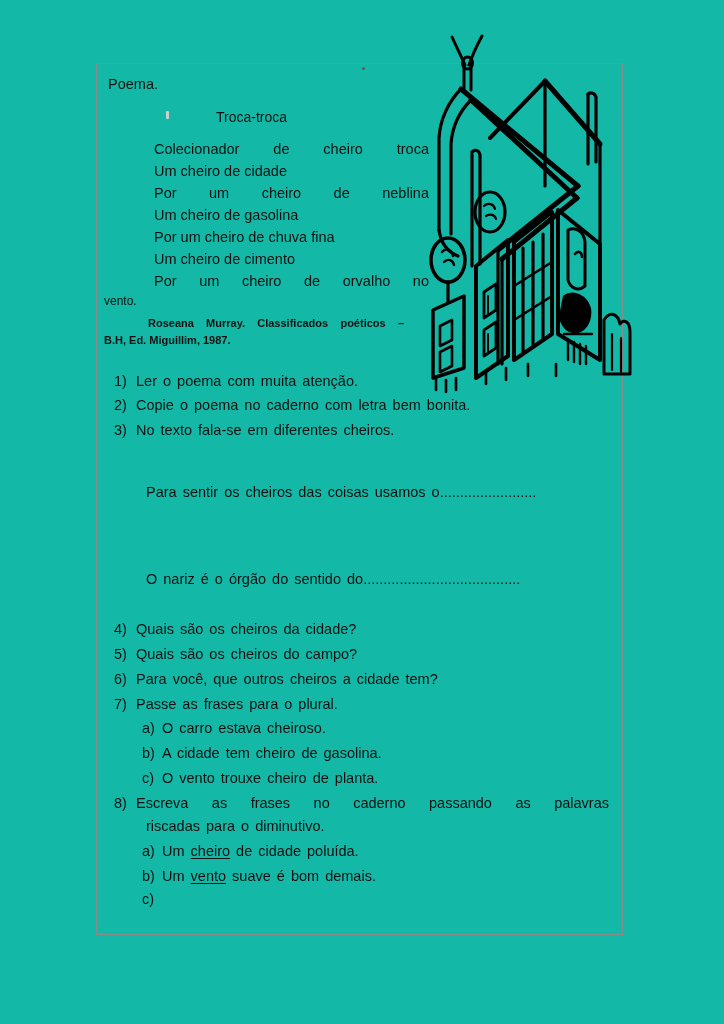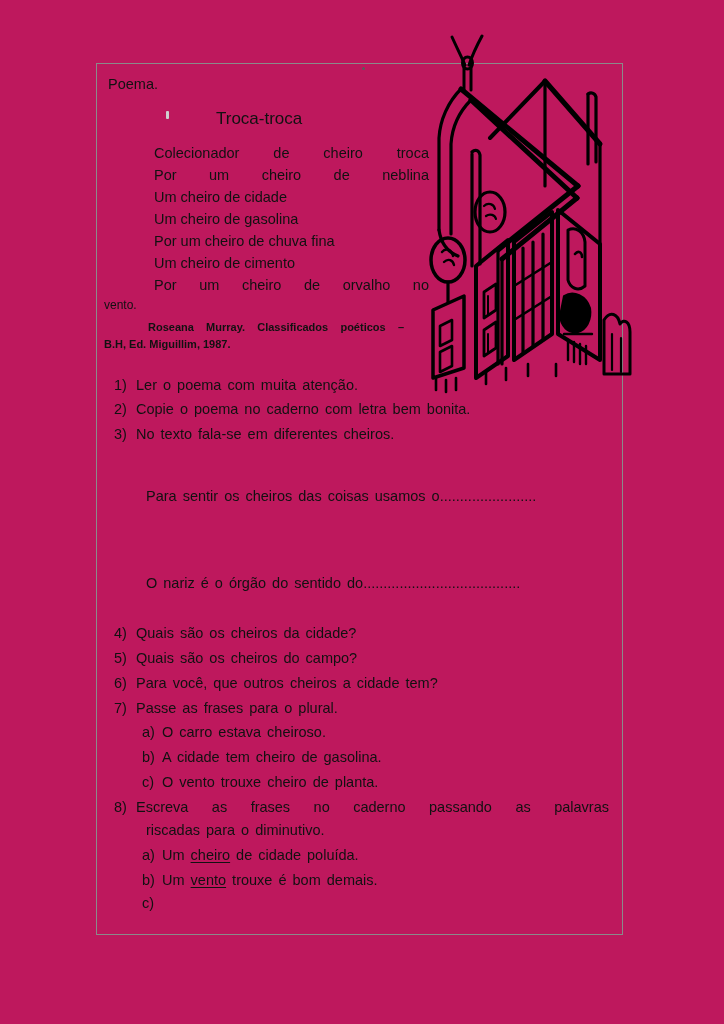--- a/index.html
+++ b/index.html
@@ -14,21 +14,21 @@
     font-family: "Liberation Sans", sans-serif;
     color: #111111;
     overflow: hidden;
   }
 
   
   #sheet {
     position: absolute;
     left: 0; top: 0;
     width: 724px; height: 1024px;
-    background: #be185d;
+    background: #14b8a6;
   }
 
   
   #frame {
     position: absolute;
     left: 96px;
     top: 63px;
     width: 527px;
     height: 872px;
     border: 1px solid #8a8a8a;
@@ -47,21 +47,21 @@
     padding: 12px 14px 0 8px;
   }
 
   .lbl-poema {
     font-size: 14.5px;
     line-height: 1.25;
     margin: 0 0 16px 4px;
   }
 
   .poem-title {
-    font-size: 17px;
+    font-size: 14px;
     text-align: left;
     margin: 0 0 13px 0;
     padding-left: 112px;
     position: relative;
   }
   .speck {
     position: absolute;
     left: 62px;
     top: 2px;
     width: 3px;
@@ -203,22 +203,22 @@
     <div class="lbl-poema">Poema.</div>
 
     <div class="poem-title">
       <span class="speck"></span>
       <span class="speck2"></span>
       <span>Troca-troca</span>
     </div>
 
     <div class="poem-block">
       <div class="poem-line">Colecionador de cheiro troca</div>
+      <div class="poem-line nojust">Um cheiro de cidade</div>
       <div class="poem-line">Por um cheiro de neblina</div>
-      <div class="poem-line nojust">Um cheiro de cidade</div>
       <div class="poem-line nojust">Um cheiro de gasolina</div>
       <div class="poem-line nojust">Por um cheiro de chuva fina</div>
       <div class="poem-line nojust">Um cheiro de cimento</div>
       <div class="poem-line">Por um cheiro de orvalho no</div>
       <div class="poem-wrap">vento.</div>
     </div>
 
     <div class="credit">
       <span class="ln1">Roseana Murray. Classificados poéticos –</span>
       <span class="ln2">B.H, Ed. Miguillim, 1987.</span>
@@ -291,21 +291,21 @@
 
       <div class="cont">riscadas para o diminutivo.</div>
 
       <div class="sub">
         <span class="num">a)</span>
         <span class="txt"><span>Um </span><u class="mark">cheiro</u><span> de cidade poluída.</span></span>
       </div>
 
       <div class="sub">
         <span class="num">b)</span>
-        <span class="txt"><span>Um </span><u class="mark">vento</u><span> trouxe é bom demais.</span></span>
+        <span class="txt"><span>Um </span><u class="mark">vento</u><span> suave é bom demais.</span></span>
       </div>
 
       <div class="sub">
         <span class="num">c)</span>
       </div>
 
     </div>
   </div>
 
   <div id="illo">

